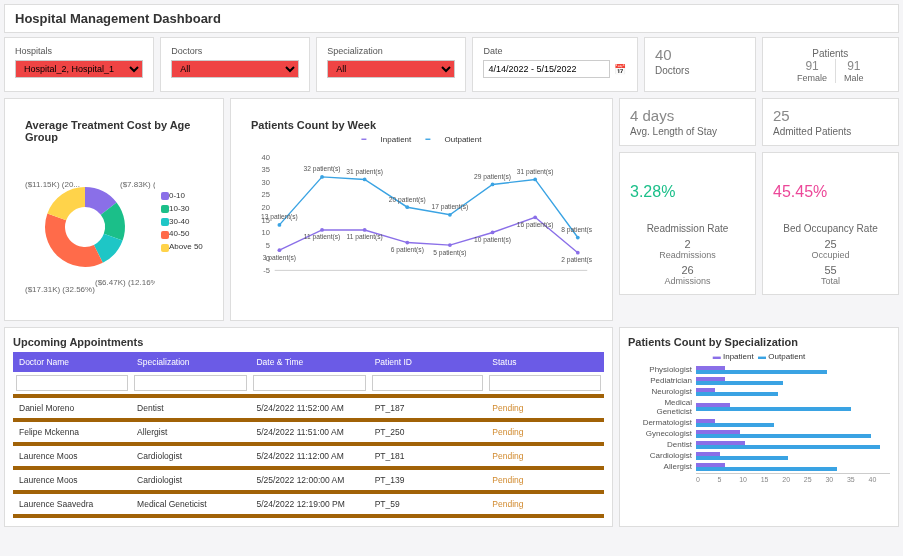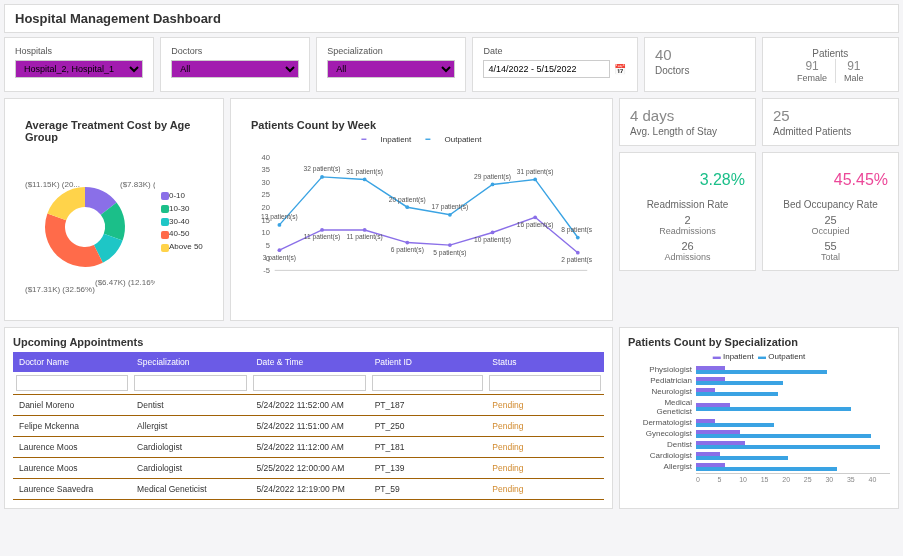--- a/index.html
+++ b/index.html
@@ -1,59 +1,59 @@
 <!DOCTYPE html>
 <html><head>
 <meta charset="utf-8">
 <style>
 *{box-sizing:border-box;margin:0;padding:0;font-family:"Segoe UI",Arial,sans-serif}
 body{background:#f5f5f7;padding:4px;width:903px;font-size:10px;color:#333}
 .header{background:#fff;border:1px solid #ddd;padding:6px 10px;font-size:13px;font-weight:600;margin-bottom:4px}
 .filters{display:flex;gap:6px;margin-bottom:6px}
 .filter-card{flex:1;background:#fff;border:1px solid #ddd;padding:8px 10px}
 .filter-label{font-size:9px;color:#555;margin-bottom:4px}
-.filter-select{width:100%;border:1px solid #ccc;padding:2px 4px;font-size:9px;background:#a21caf;height:18px}
+.filter-select{width:100%;border:1px solid #ccc;padding:2px 4px;font-size:9px;background:#ef4444;height:18px}
 .date-input{display:flex;align-items:center;gap:4px}
 .date-input input{flex:1;border:1px solid #ccc;padding:2px 4px;font-size:9px;height:18px}
 .cal-icon{font-size:10px}
 .stat-card{background:#fff;border:1px solid #ddd;padding:8px 10px;text-align:left}
 .stat-num{font-size:15px;color:#888}
 .stat-lbl{font-size:10px;color:#666;margin-top:2px}
 .patients-split{display:flex;justify-content:center;gap:8px;font-size:9px;color:#666}
 .patients-split .col{border-left:1px solid #ddd;padding-left:8px}
 .patients-split .col:first-child{border:none;padding-left:0}
 .patients-split .n{font-size:12px;color:#888}
 .row2{display:flex;gap:6px;margin-bottom:6px}
 .pie-card,.line-card{background:#fff;border:1px solid #ddd;padding:20px}
 .pie-card{width:220px}
 .line-card{flex:1}
 .card-title{font-size:11px;font-weight:600;margin-bottom:4px}
 .right-col{width:280px;display:flex;flex-direction:column;gap:6px}
 .right-row{display:flex;gap:6px}
 .right-row .stat-card{flex:1}
-.rate{font-size:16px;text-align:right;margin:10px 0}
+.rate{font-size:16px;text-align:left;margin:22px 0}
 .rate.green{color:#1bbf89}
 .rate.blue{color:#ec4899}
 .sub-stat{text-align:center;font-size:9px;color:#777;margin-top:4px}
 .sub-stat .n{font-size:11px;color:#666}
 .pie-wrap{display:flex;align-items:center;gap:6px}
 .pie-svg{flex-shrink:0}
 .pie-legend{font-size:8px;line-height:1.6}
 .leg-row{display:flex;align-items:center;gap:0}
 .leg-sw{width:8px;height:8px;border-radius:2px}
 .line-legend{text-align:center;font-size:8px;margin-bottom:4px}
 .line-legend span{margin:0 6px}
 .row3{display:flex;gap:6px}
 .appt-card{flex:1;background:#fff;border:1px solid #ddd;padding:8px}
 .spec-card{width:280px;background:#fff;border:1px solid #ddd;padding:8px}
 table{width:100%;border-collapse:collapse;font-size:8.5px}
 thead th{background:#6b5be6;color:#fff;text-align:left;padding:5px 6px;font-weight:500}
 .filter-row td{padding:3px}
 .filter-row input{width:100%;border:1px solid #ccc;height:16px;font-size:8px;padding:0 3px}
-tbody td{padding:5px 6px;border-bottom:1px solid #a16207}
+tbody td{padding:5px 6px;border-bottom:4px solid #a16207}
 .pending{color:#d18a2e}
 .bar-legend{text-align:center;font-size:8px;margin-bottom:4px}
 .bar-chart{font-size:8px}
 .bar-row{display:flex;align-items:center;margin-bottom:2px}
 .bar-lbl{width:68px;text-align:right;padding-right:4px;color:#555}
 .bar-track{flex:1;position:relative;height:8px}
 .bar-in{position:absolute;top:0;height:4px;background:#8a6fe8}
 .bar-out{position:absolute;top:4px;height:4px;background:#3aa3e3}
 .bar-axis{display:flex;margin-left:68px;font-size:7px;color:#888;border-top:1px solid #ccc;padding-top:2px}
 .bar-axis span{flex:1;text-align:left}

